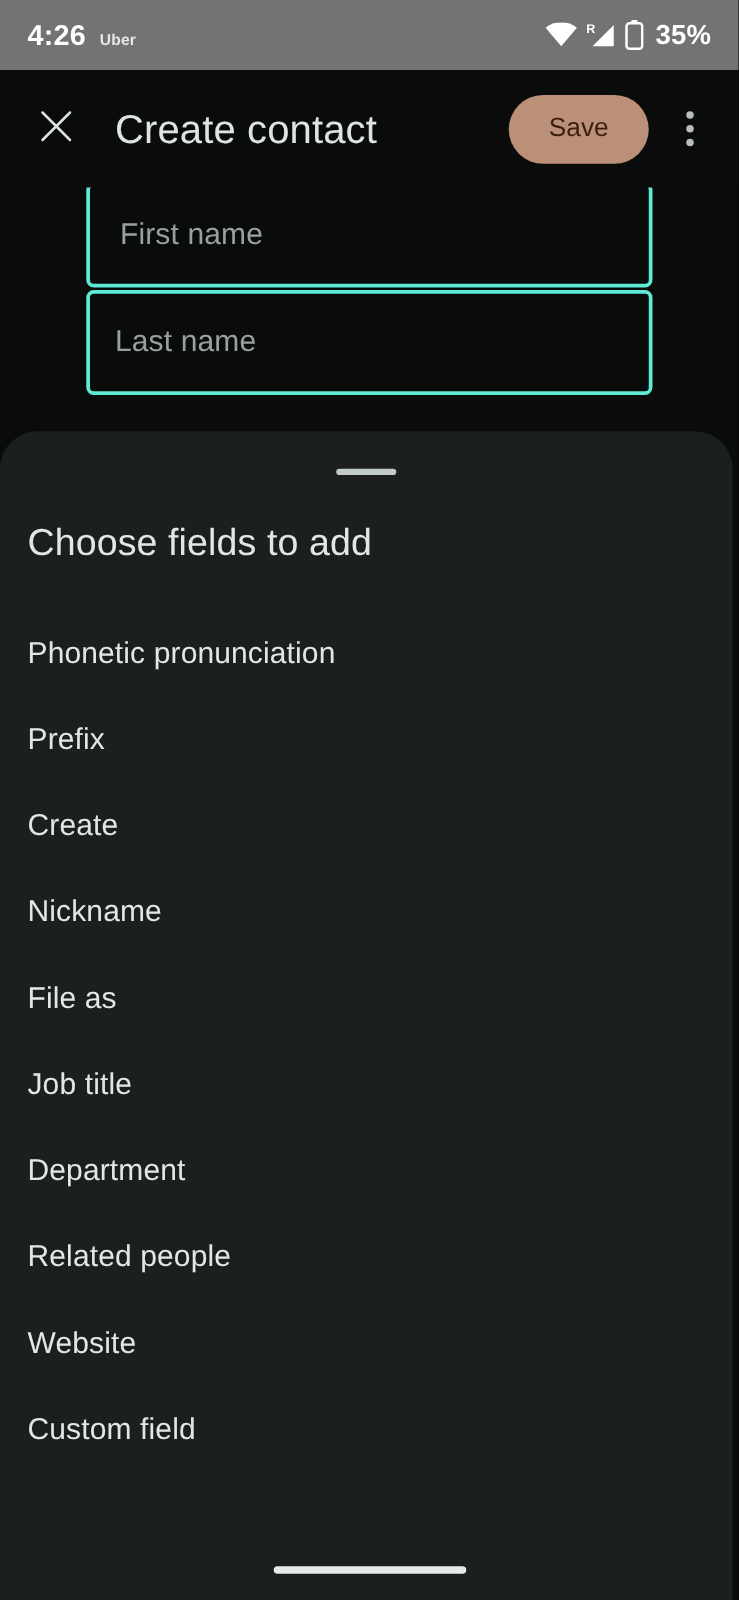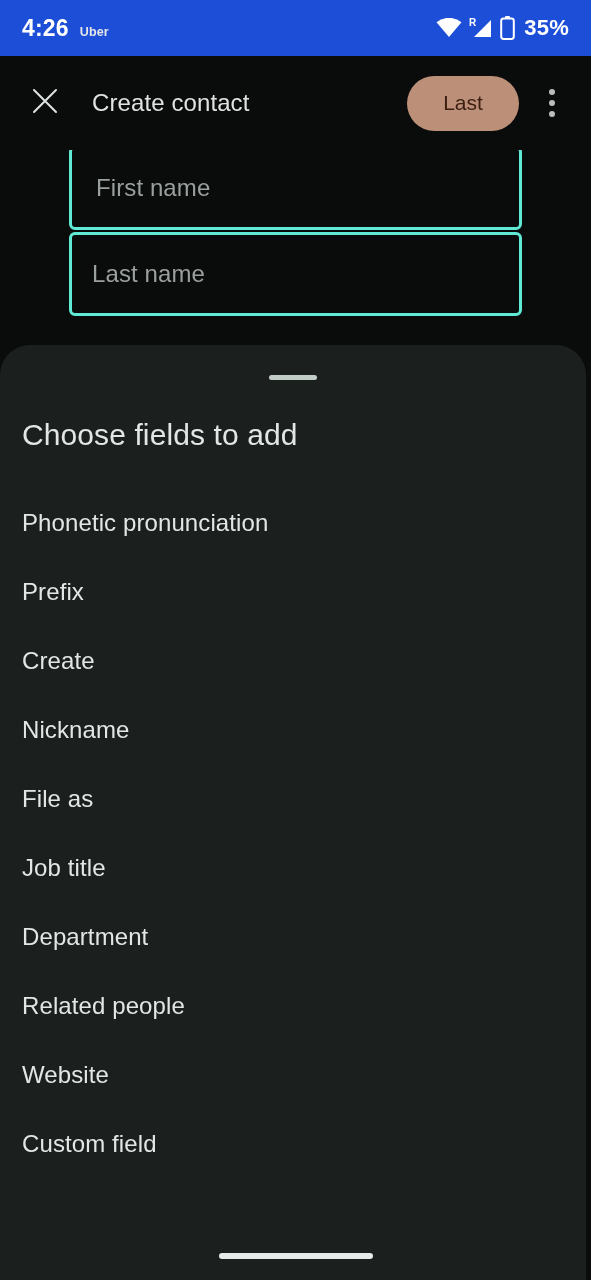--- a/index.html
+++ b/index.html
@@ -17,21 +17,21 @@
     height: 1280px;
     background: #0a0c0b;
     overflow: hidden;
   }
 
   
   #status-bar {
     position: absolute;
     left: 0; top: 0;
     width: 591px; height: 56px;
-    background: #1d4ed8;
+    background: #737373;
     display: flex;
     align-items: center;
     justify-content: space-between;
     padding: 0 22px;
     box-sizing: border-box;
   }
   .status-left {
     display: flex;
     align-items: baseline;
     gap: 11px;
@@ -76,21 +76,21 @@
   #close-btn {
     width: 46px; height: 46px;
     display: flex;
     align-items: center;
     justify-content: center;
     border-radius: 50%;
     flex: 0 0 auto;
   }
   #app-title {
     color: #dfe3e1;
-    font-size: 24px;
+    font-size: 32px;
     font-weight: 400;
     margin-left: 24px;
     flex: 1 1 auto;
     white-space: nowrap;
     letter-spacing: 0.1px;
   }
   #save-btn {
     height: 55px;
     min-width: 112px;
     border-radius: 28px;
@@ -249,21 +249,21 @@
 
   <div id="app-bar">
     <div id="close-btn">
       <span>
         <svg width="26" height="26" viewBox="0 0 26 26">
           <path d="M2 2 L24 24 M24 2 L2 24" stroke="#dfe3e1" stroke-width="2" stroke-linecap="round"></path>
         </svg>
       </span>
     </div>
     <div id="app-title">Create contact</div>
-    <button id="save-btn">Last</button>
+    <button id="save-btn">Save</button>
     <div id="overflow-btn">
       <i></i>
       <i></i>
       <i></i>
     </div>
   </div>
 
   <div id="form-area">
     <div class="text-field" id="field-first">
       <span class="field-placeholder">First name</span>

